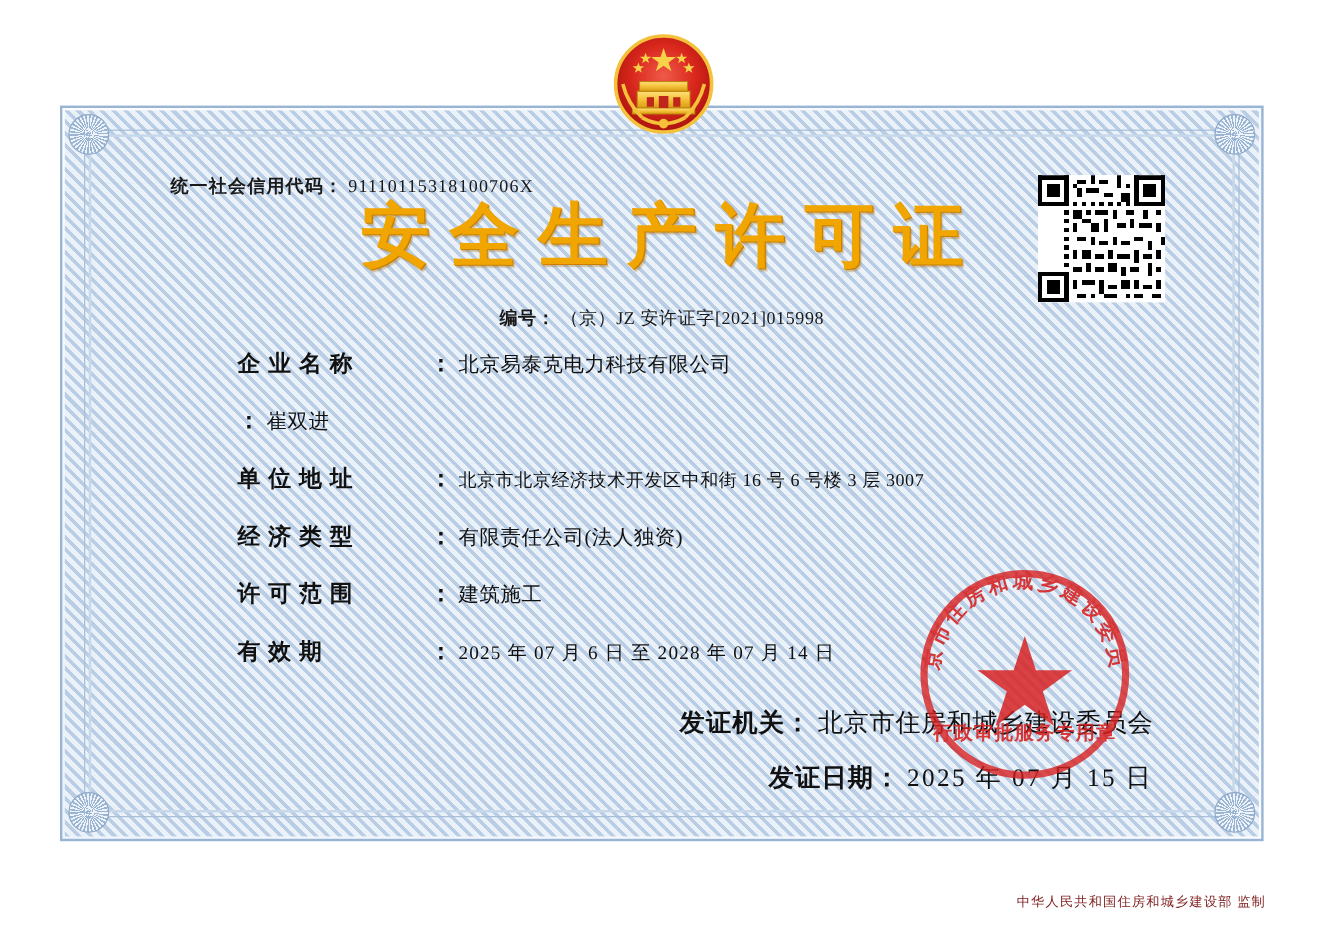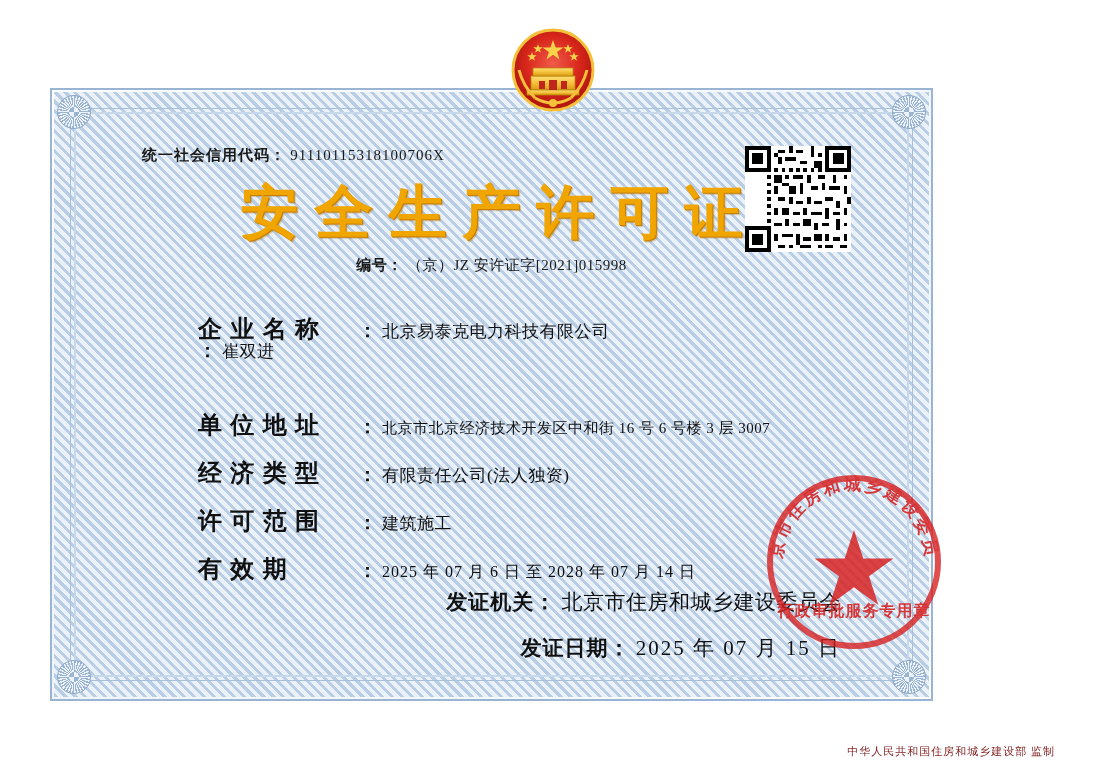--- a/index.html
+++ b/index.html
@@ -13,21 +13,21 @@
     position: relative;
     font-family: "Liberation Serif", "DejaVu Serif", serif;
     overflow: hidden;
   }
 
   
   .cert {
     position: absolute;
     left: 50px;
     top: 88px;
-    width: 883px;
+    width: 1003px;
     height: 613px;
     background: linear-gradient(160deg, #fdfdff 0%, #f3f7fc 35%, #eef4fb 60%, #fbfcfe 100%);
     box-sizing: border-box;
   }
 
   
   .border-outer {
     position: absolute;
     inset: 0;
     border: 2px solid #9ab4d4;
@@ -109,21 +109,21 @@
     letter-spacing: 0.5px;
     white-space: nowrap;
   }
   .credit-code .lbl { font-weight: bold; letter-spacing: 1px; }
   .credit-code .val { font-family: "Liberation Serif", serif; letter-spacing: 1px; }
 
   .main-title {
     position: absolute;
     left: 0;
     right: 0;
-    top: 56px;
+    top: 40px;
     text-align: center;
     font-size: 58px;
     font-weight: bold;
     letter-spacing: 16px;
     text-indent: 16px;
     color: #f0a500;
     font-family: "DejaVu Sans", "Liberation Sans", sans-serif;
     text-shadow:
       1px 1px 0 #c97f00,
       2px 2px 1px rgba(160,100,0,0.35);
@@ -158,27 +158,26 @@
     top: 172px;
     right: 40px;
   }
   .field-row {
     display: flex;
     align-items: baseline;
     height: 48px;
   }
   .field-label {
     width: 160px;
-    font-size: 24px;
+    font-size: 19px;
     font-weight: bold;
     color: #111;
     display: flex;
     justify-content: space-between;
     font-family: "DejaVu Sans", "Liberation Sans", sans-serif;
-    margin-top: 23px;
   }
   .field-colon {
     width: 16px;
     font-size: 19px;
     font-weight: bold;
     color: #111;
     text-align: left;
   }
   .field-value {
     font-size: 17px;

